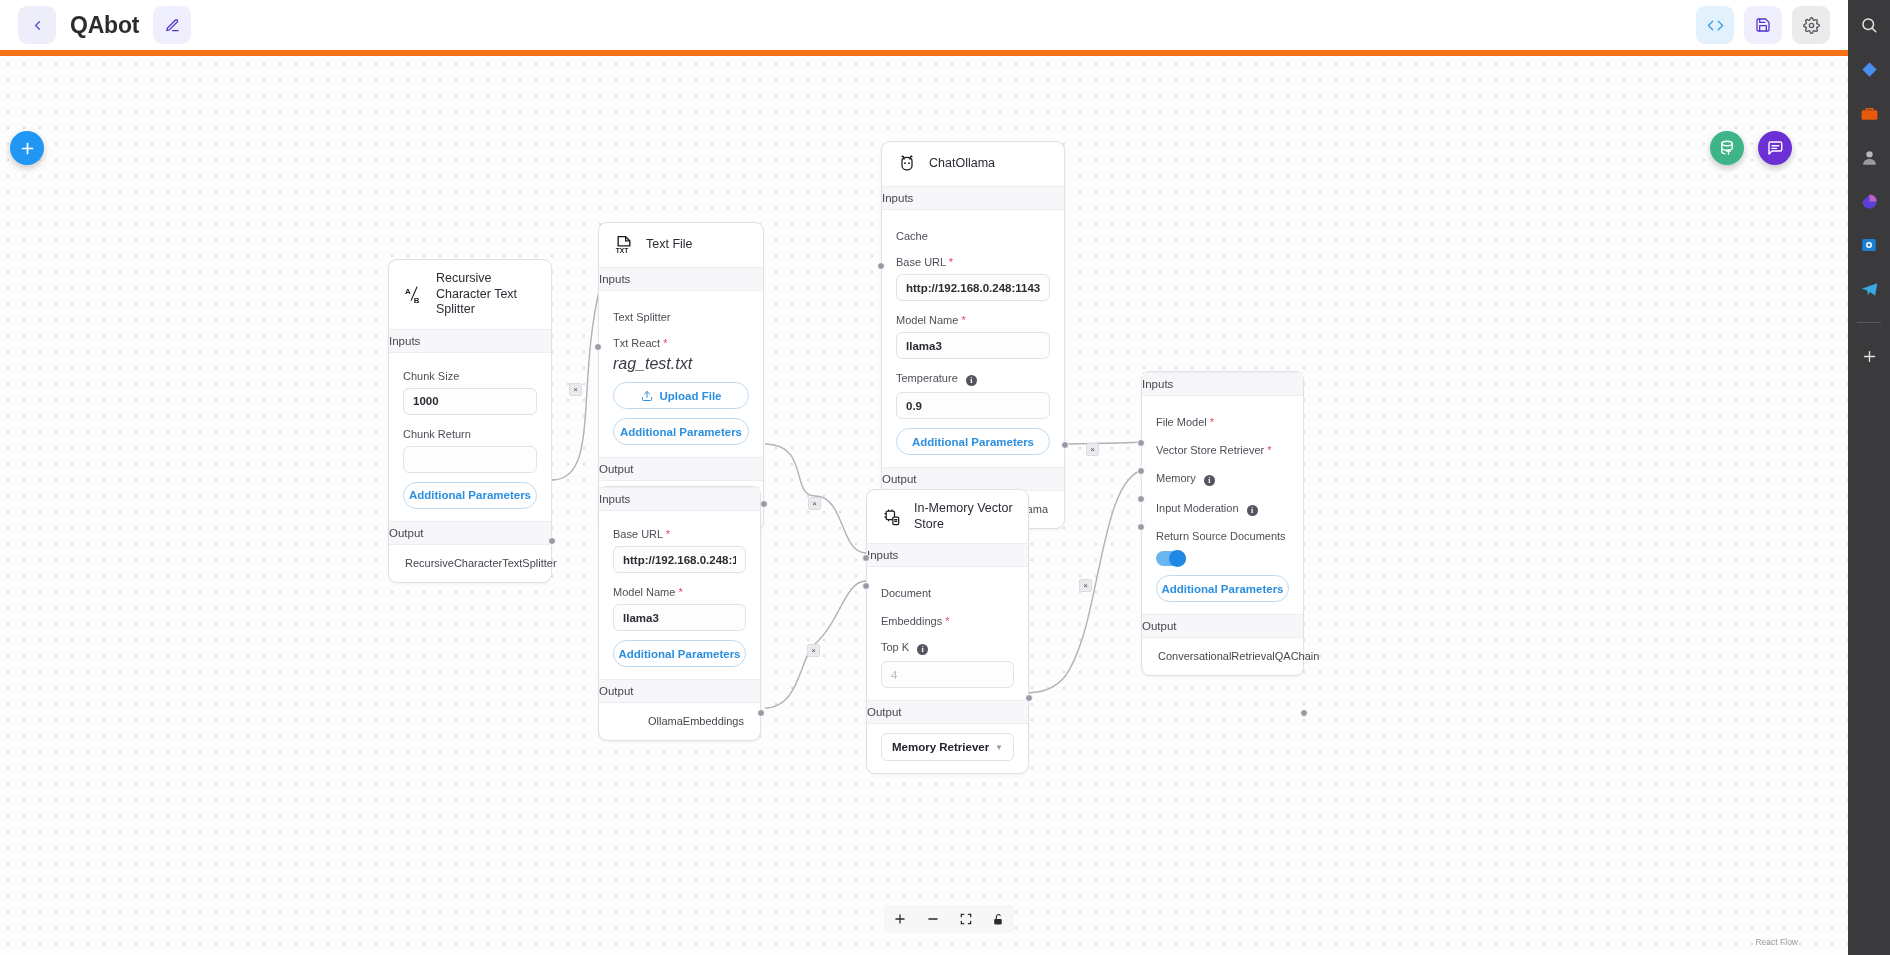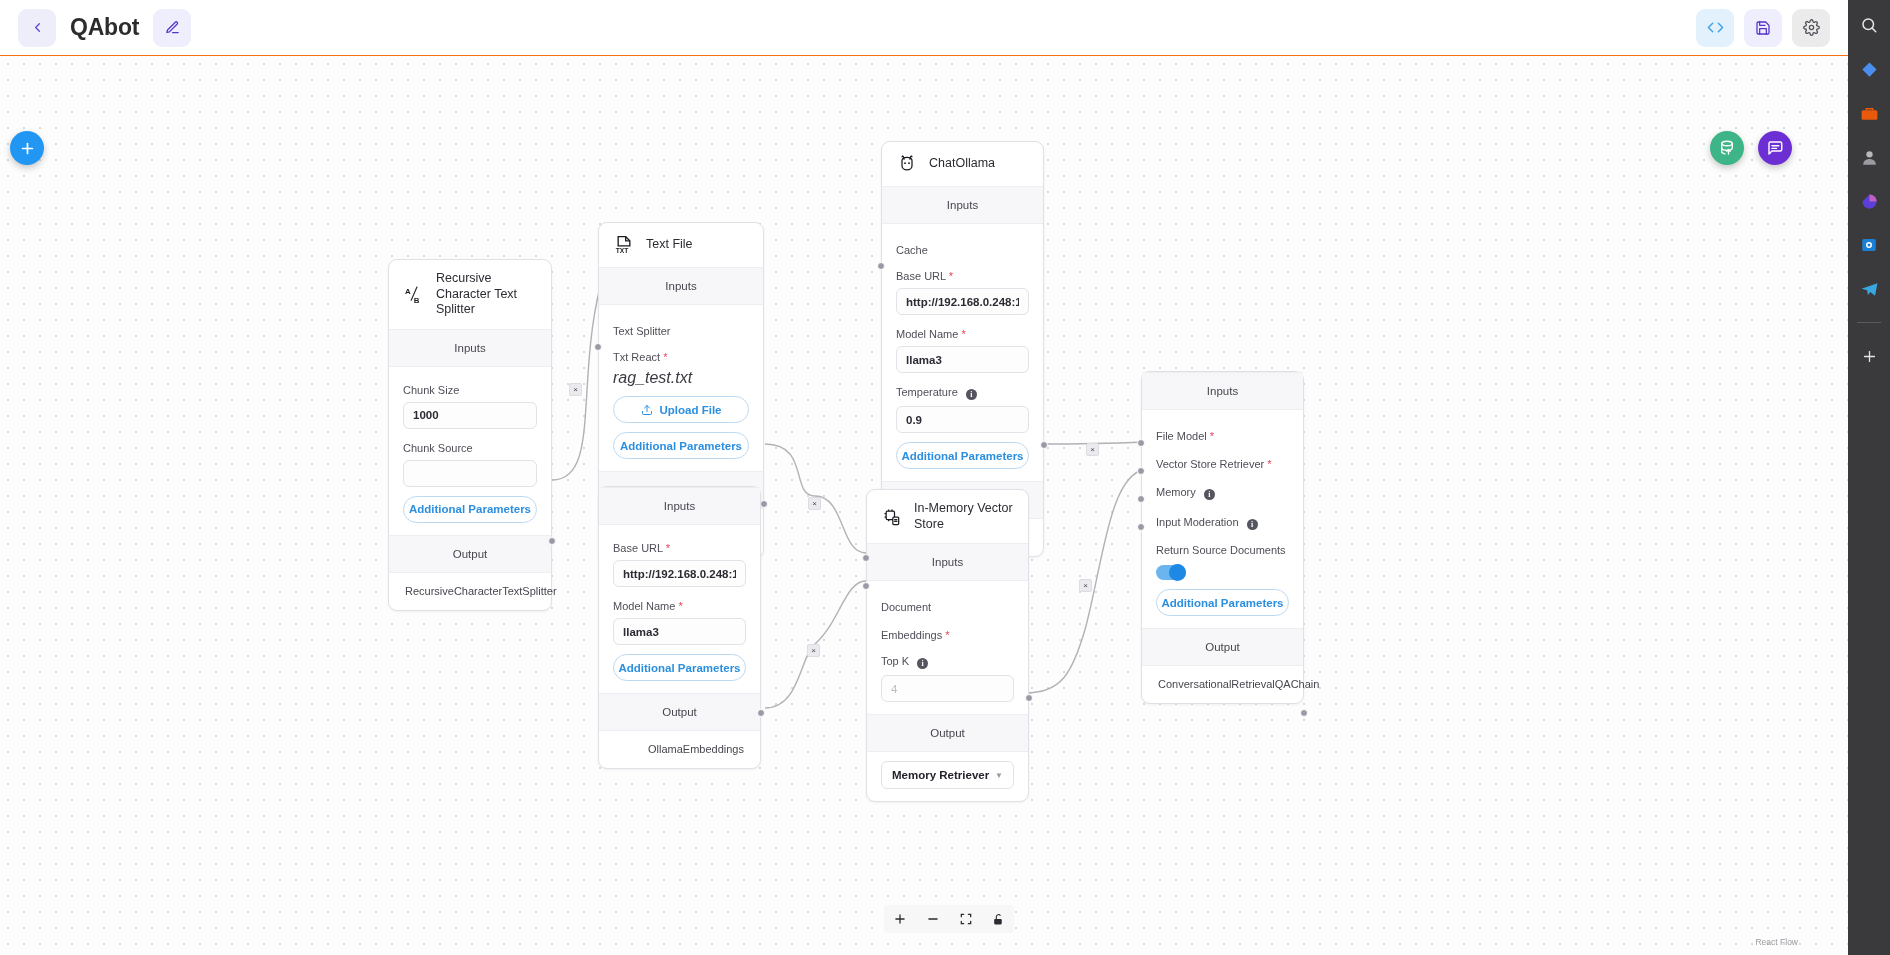--- a/index.html
+++ b/index.html
@@ -6,21 +6,21 @@
   html, body {
     width: 1890px; height: 955px;
     font-family: "Liberation Sans", sans-serif;
     overflow: hidden; background: #ffffff;
   }
   #app { position: relative; width: 1890px; height: 955px; overflow: hidden; }
 
   
   .header {
     position: absolute; top: 0; left: 0; width: 1848px; height: 56px;
-    background: #ffffff; border-bottom: 1px solid #f97316;
+    background: #ffffff; border-bottom: 6px solid #f97316;
     display: flex; align-items: center; padding: 0 18px; z-index: 40;
   }
   .hdr-left { display: flex; align-items: center; gap: 10px; }
   .icon-btn {
     width: 38px; height: 38px; border-radius: 9px;
     display: flex; align-items: center; justify-content: center;
     cursor: pointer; border: none;
   }
   .btn-lav { background: #eeeefb; }
   .btn-lav2 { background: #efeefc; }
@@ -61,23 +61,23 @@
   .node-head {
     display: flex; align-items: center; gap: 11px;
     padding: 11px 12px 11px 14px;
   }
   .node-ico {
     width: 22px; height: 22px; flex: 0 0 22px;
     display: flex; align-items: center; justify-content: center;
   }
   .node-title { font-size: 12.5px; color: #2b2b33; line-height: 1.25; }
   .sect {
-    text-align: center; font-size: 11.5px; color: #46464f;
+    text-align: left; font-size: 11.5px; color: #46464f;
     background: #f7f7fa; border-top: 1px solid #ededf2;
-    border-bottom: 1px solid #ededf2; padding: 12px 0;
+    border-bottom: 1px solid #ededf2; padding: 5px 0;
   }
   .body { padding: 4px 14px 12px; }
   .fld-label {
     font-size: 11px; color: #4e4e58; margin: 13px 0 6px;
   }
   .fld-label.plain { margin: 16px 0 14px; }
   .req { color: #e5455c; font-size: 11px; }
   .inp {
     width: 100%; height: 27px; border: 1px solid #e2e2e8; border-radius: 6px;
     background: #fdfdfd; font-size: 11.5px; color: #2b2b33;
@@ -230,21 +230,21 @@
             <line x1="15" y1="3" x2="8" y2="19" stroke="#1b1b22" stroke-width="1.4"></line>
             <text x="11" y="22" font-size="9" font-weight="bold" fill="#1b1b22" font-family="Liberation Sans, sans-serif">B</text>
             </svg>
         </span>
         <span class="node-title">Recursive Character Text Splitter</span>
       </div>
       <div class="sect">Inputs</div>
       <div class="body">
         <div class="fld-label">Chunk Size</div>
         <input class="inp" value="1000" style="">
-        <div class="fld-label">Chunk Source</div>
+        <div class="fld-label">Chunk Return</div>
         <input class="inp" value="" style="">
         <div class="obtn">Additional Parameters</div>
       </div>
       <div class="sect">Output</div>
       <div class="outrow">RecursiveCharacterTextSplitter</div>
       <div class="handle h-r" style="top:277px;"></div>
     </div>
 
     <div class="node" style="left:598px;top:166px;width:166px;">
       <div class="node-head">
@@ -279,21 +279,21 @@
       <div style="padding:0 14px 12px;">
         <div class="sel">
           <span>Document</span>
           <span class="cv">▼</span>
         </div>
       </div>
       <div class="handle h-l" style="top:120px;"></div>
       <div class="handle h-r" style="top:277px;"></div>
     </div>
 
-    <div class="node" style="left:881px;top:85px;width:163px;">
+    <div class="node" style="left:881px;top:85px;width:184px;">
       <div class="node-head">
         <span class="node-ico">
           <svg width="20" height="20" viewBox="0 0 24 24" fill="none" stroke="#1b1b22" stroke-width="1.5">
             <path d="M6 4c0-1.5 1-2 1.6-1 .5.9.9 2.4.9 4"></path>
             <path d="M18 4c0-1.5-1-2-1.6-1-.5.9-.9 2.4-.9 4"></path>
             <path d="M6 8c0-2.4 2.7-4 6-4s6 1.6 6 4v6c0 3-2.7 5-6 5s-6-2-6-5Z"></path>
             <circle cx="9.6" cy="11" r="1.1" fill="#1b1b22" stroke="none"></circle>
             <circle cx="14.4" cy="11" r="1.1" fill="#1b1b22" stroke="none"></circle>
             </svg>
         </span>

